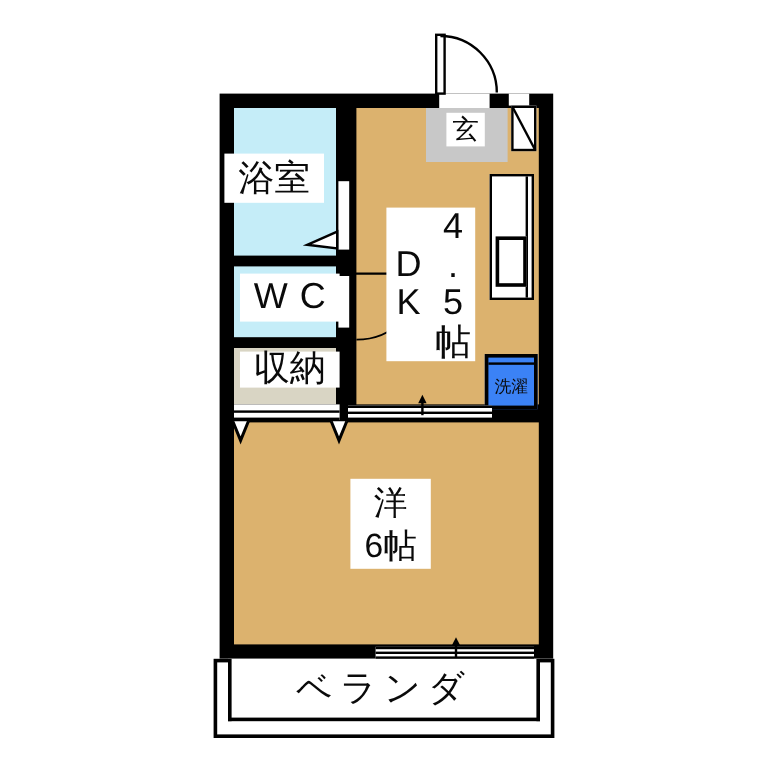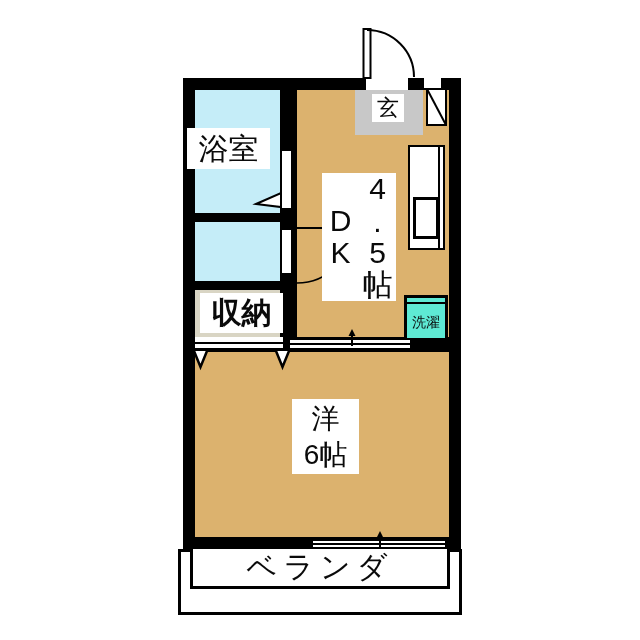--- a/index.html
+++ b/index.html
@@ -59,21 +59,21 @@
   <div class="abs white z-room" style="left:366px;top:78px;width:42px;height:12px;"></div>
   <div class="abs white z-room" style="left:424px;top:78px;width:17px;height:10px;"></div>
   <div class="abs white z-room" style="left:282px;top:151px;width:9px;height:57px;"></div>
   <div class="abs white z-room" style="left:282px;top:230px;width:9px;height:43px;"></div>
 
   <div class="abs outline2 z-fix" style="left:426px;top:88px;width:21px;height:38px;"></div>
   <div class="abs outline2 z-fix" style="left:408px;top:145px;width:37px;height:105px;">
     <div class="abs" style="right:3px;top:0;width:2px;height:100%;background:#000;"></div>
   </div>
   <div class="abs z-fix" style="left:413px;top:197px;width:26px;height:42px;background:#fff;border:3px solid #000;"></div>
-  <div class="abs z-fix" style="left:404px;top:295px;width:44px;height:46px;background:#5eead4;border:3px solid #000;
+  <div class="abs z-fix" style="left:404px;top:295px;width:44px;height:46px;background:#3b82f6;border:3px solid #000;
               display:flex;align-items:flex-end;justify-content:center;font-size:14px;padding-bottom:6px;">
     <div class="abs" style="left:0;top:4px;width:100%;height:2px;background:#000;"></div>
     <span>洗濯</span>
   </div>
 
   <div class="abs band z-fix" style="left:195px;top:337px;width:88px;height:13px;border-bottom:2px solid #000;">
     <div class="mid" style="top:5px;"></div>
   </div>
   <div class="abs band band-tb z-fix" style="left:290px;top:338px;width:120px;height:12px;">
     <div class="mid" style="top:3px;"></div>
@@ -97,21 +97,24 @@
     </g>
     <g>
       <line x1="380" y1="536" x2="380" y2="548" stroke="#000" stroke-width="2"></line>
       <path d="M 380 531 L 376.5 538 L 383.5 538 Z" fill="#000"></path>
     </g>
   </svg>
 
   <div class="abs label-box z-label" style="left:187px;top:128px;width:83px;height:41px;">
     <span>浴室</span>
   </div>
-  <div class="abs label-box z-label" style="left:200px;top:293px;width:83px;height:40px;font-weight:bold;">
+  <div class="abs label-box z-label" style="left:200px;top:228px;width:83px;height:40px;">
+    <span class="sp">WC</span>
+  </div>
+  <div class="abs label-box z-label" style="left:200px;top:293px;width:83px;height:30px;">
     <span>収納</span>
   </div>
   <div class="abs label-box z-label" style="left:372px;top:94px;width:32px;height:28px;font-size:22px;">
     <span>玄</span>
   </div>
   <div class="abs dk-grid z-label" style="left:322px;top:173px;">
     <div></div>
     <div>4</div>
     <div>D</div>
     <div class="dot">.</div>
@@ -119,17 +122,17 @@
     <div>5</div>
     <div></div>
     <div>帖</div>
   </div>
   <div class="abs yo-box z-label" style="left:292px;top:399px;width:67px;height:75px;">
     <span>洋</span>
     <span>6帖</span>
   </div>
 
   <div class="abs veranda-outer z-wall" style="left:178px;top:549px;width:284px;height:66px;"></div>
-  <div class="abs veranda-inner z-room" style="left:190px;top:549px;width:260px;height:40px;font-size:30px;letter-spacing:6px;">
+  <div class="abs veranda-inner z-room" style="left:190px;top:549px;width:260px;height:52px;font-size:30px;letter-spacing:6px;">
     <span>ベランダ</span>
   </div>
 
 </div>
 
 </body></html>

